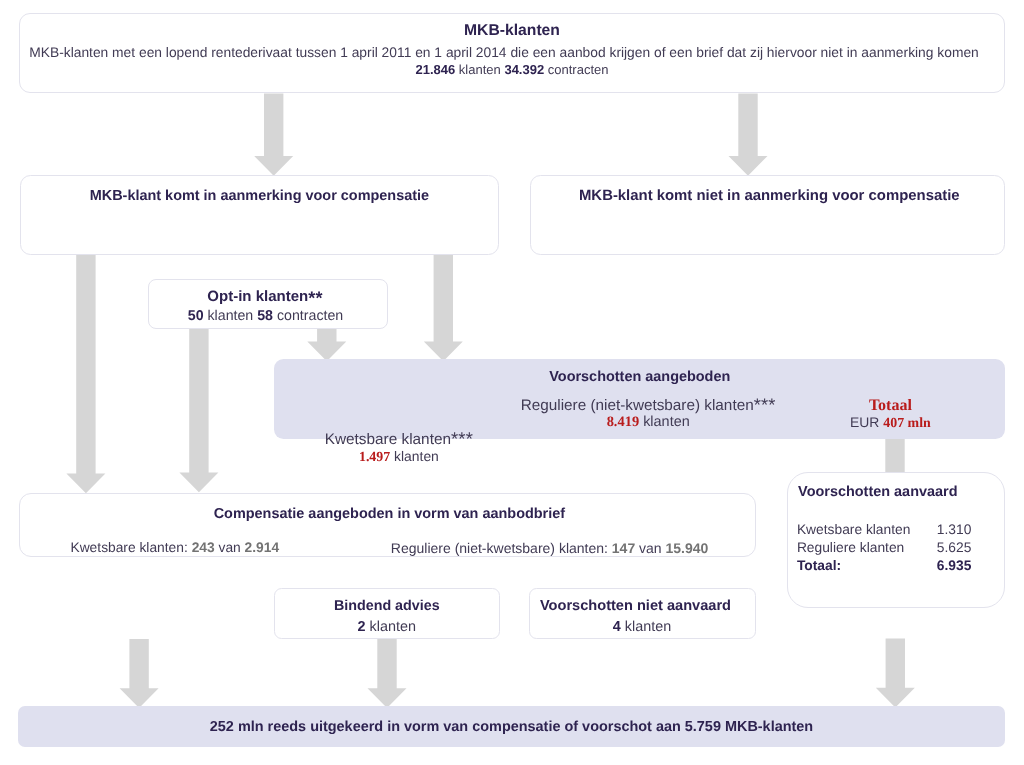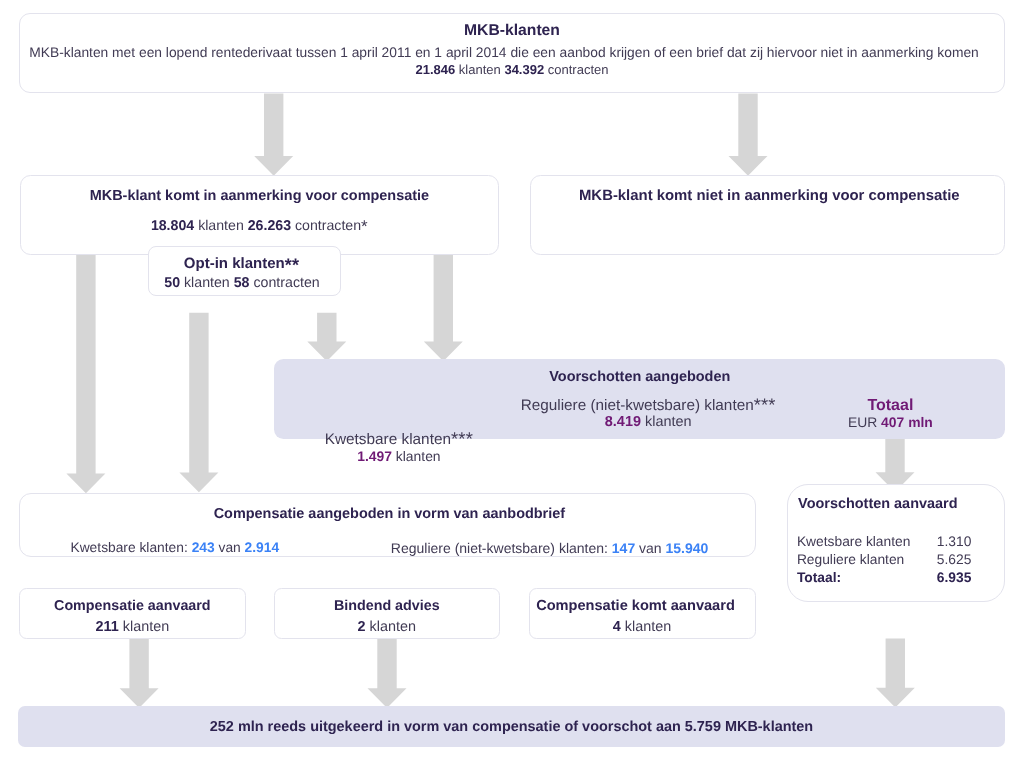--- a/index.html
+++ b/index.html
@@ -21,24 +21,24 @@
     position:absolute; background:#dfe0ef; border-radius:10px;
   }
   .b { font-weight:bold; }
   .title { font-weight:bold; color:#2e2350; }
   svg.arrows { position:absolute; inset:0; width:1024px; height:765px; pointer-events:none; }
 
   
   #box-top       { left:18.8px; top:13.2px; width:986.4px; height:80.2px; padding:4px; }
   #box-eligible  { left:19.6px; top:175.3px; width:479.6px; height:79.9px; }
   #box-noteligible{left:530.4px; top:175.3px; width:474.8px; height:79.9px; }
-  #box-optin     { left:148px; top:246px; width:193px; height:49.6px; }
+  #box-optin     { left:148px; top:279px; width:240px; height:49.6px; }
   #panel-advances{ left:274.4px; top:359.4px; width:730.8px; height:79.4px; }
   #box-compoffer { left:18.8px; top:493.3px; width:737.2px; height:64px; }
-  #box-advaccept { left:787.3px; top:484px; width:217.9px; height:118px; }
+  #box-advaccept { left:787.3px; top:472px; width:217.9px; height:136px; }
   #box-out1      { left:19.1px; top:588.3px; width:226.5px; height:50.7px; }
   #box-out2      { left:273.9px; top:588.3px; width:225.8px; height:50.7px; }
   #box-out3      { left:529.1px; top:588.3px; width:226.8px; height:50.7px; }
   #panel-footer  { left:17.8px; top:705.5px; width:987.4px; height:41.2px; }
 
 
   #box-top        { border-radius:11px; }
   #box-eligible, #box-noteligible { border-radius:10.5px; }
   #box-optin      { border-radius:8px; }
   #panel-advances { border-radius:9.5px; }
@@ -80,31 +80,31 @@
   .col { position:absolute; text-align:center; font-size:13.6px; color:#413b54;
          transform:translateX(-50%); white-space:nowrap; top:37.2px; line-height:17.2px; }
   .col-a { left:124.5px;margin-top:34px; }
   .col-b { left:373.8px; }
   .col-c { left:616px; }
   .collabel { font-size:15.35px; }
   .col-b .collabel { font-size:15.3px; }
   .col-c .collabel { font-size:16px; }
   .colval { font-size:13.9px; }
   .col-b .colval { font-size:14.45px; }
-  .col .b { color:#701a75; font-weight:bold; }
+  .col .b { color:#b91c1c; font-weight:bold;font-family:Liberation Serif, serif; }
   .ast { font-size:1.2em; letter-spacing:0.2px; display:inline-block;
          position:relative; top:1.7px; line-height:0; vertical-align:baseline; }
   .title .ast { top:2.6px; }
 
   
   #box-compoffer { display:block; }
   #box-compoffer .title { position:absolute; left:4px; right:0; top:11.5px; text-align:center; }
   .comprow { position:absolute; left:0; right:0; top:45.5px; font-size:13.8px; color:#413b54; }
   .compcell { position:absolute; white-space:nowrap; }
-  .compcell .b { color:#3b82f6; font-weight:bold; }
+  .compcell .b { color:#737373; font-weight:bold; }
   .compcell-left { left:155px; transform:translateX(-50%); }
   .compcell-right { left:529.8px; transform:translateX(-50%); font-size:14.0px; }
 
   
   #box-advaccept { display:block; }
   .aa-title { position:absolute; left:9.8px; top:11px; font-size:14.45px; text-align:left; }
   .aa-table { position:absolute; left:8.6px; top:48px; border-collapse:collapse;
               font-size:13.8px; color:#413b54; width:174.5px; }
   .aa-table td { padding:0; line-height:17.9px; }
   .aa-lbl { text-align:left; }
@@ -140,26 +140,20 @@
     <div class="statline">
       <span class="b">21.846</span>
       <span class="u">klanten</span>
       <span class="b">34.392</span>
       <span class="u">contracten</span>
     </div>
   </div>
 
   <div class="box" id="box-eligible">
     <div class="title t14">MKB-klant komt in aanmerking voor compensatie</div>
-    <div class="statline">
-      <span class="b">18.804</span>
-      <span class="u">klanten</span>
-      <span class="b">26.263</span>
-      <span class="u">contracten</span><span class="ast">*</span>
-    </div>
   </div>
 
   <div class="box" id="box-noteligible">
     <div class="title t14">MKB-klant komt niet in aanmerking voor compensatie</div>
   </div>
 
   <div class="box" id="box-optin">
     <div class="title t14"><span>Opt-in klanten</span><span class="ast">**</span></div>
     <div class="statline">
       <span class="b">50</span>
@@ -227,36 +221,29 @@
         <td class="aa-val">5.625</td>
       </tr>
       <tr>
         <td class="aa-lbl b">Totaal:</td>
         <td class="aa-val b">6.935</td>
       </tr>
     </tbody>
       </table>
   </div>
 
-  <div class="box small" id="box-out1">
-    <div class="title">Compensatie aanvaard</div>
-    <div class="statline">
-      <span class="b">211</span>
-      <span class="u">klanten</span>
-    </div>
-  </div>
   <div class="box small" id="box-out2">
     <div class="title">Bindend advies</div>
     <div class="statline">
       <span class="b">2</span>
       <span class="u">klanten</span>
     </div>
   </div>
   <div class="box small" id="box-out3">
-    <div class="title">Compensatie komt aanvaard</div>
+    <div class="title">Voorschotten niet aanvaard</div>
     <div class="statline">
       <span class="b">4</span>
       <span class="u">klanten</span>
     </div>
   </div>
 
   <div class="panel" id="panel-footer">
     <div class="footer-text">252 mln reeds uitgekeerd in vorm van compensatie of voorschot aan 5.759 MKB-klanten</div>
   </div>
 

